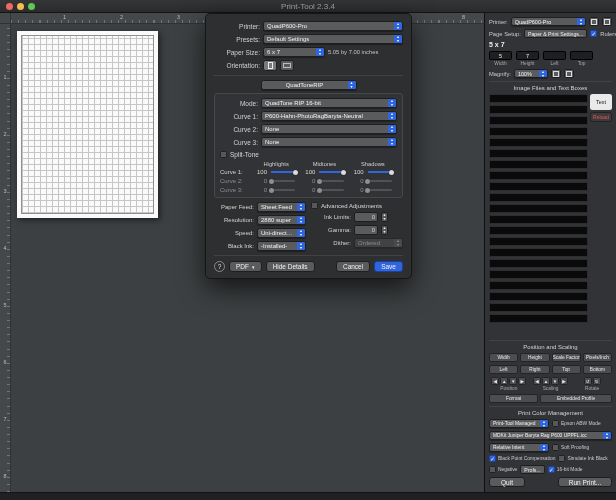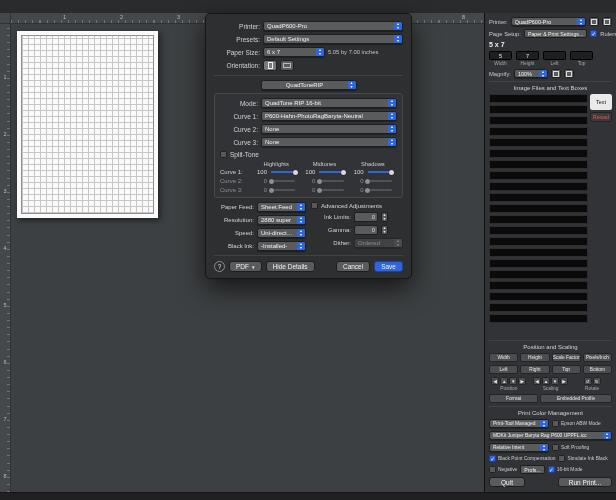--- a/index.html
+++ b/index.html
@@ -128,20 +128,28 @@
     color:#eaeaea;display:flex;align-items:center;justify-content:center;}
   .cm-check{display:flex;align-items:center;gap:2px;min-width:0;}
   .cm-check .slabel{font-size:4.9px;}
   .bottomrow{margin-top:auto;justify-content:space-between;}
 </style>
 </head>
 <body>
 
 <div class="window">
 
+  <div class="titlebar">
+    <div class="lights">
+      <span class="light red"></span>
+      <span class="light yellow"></span>
+      <span class="light green"></span>
+    </div>
+    <div class="title">Print-Tool 2.3.4</div>
+  </div>
 
   <div class="canvas">
     <div class="rcorner"></div>
     <div class="hruler">
         <span>1</span>
         <span>2</span>
         <span>3</span>
         <span>4</span>
         <span>5</span>
         <span>6</span>

